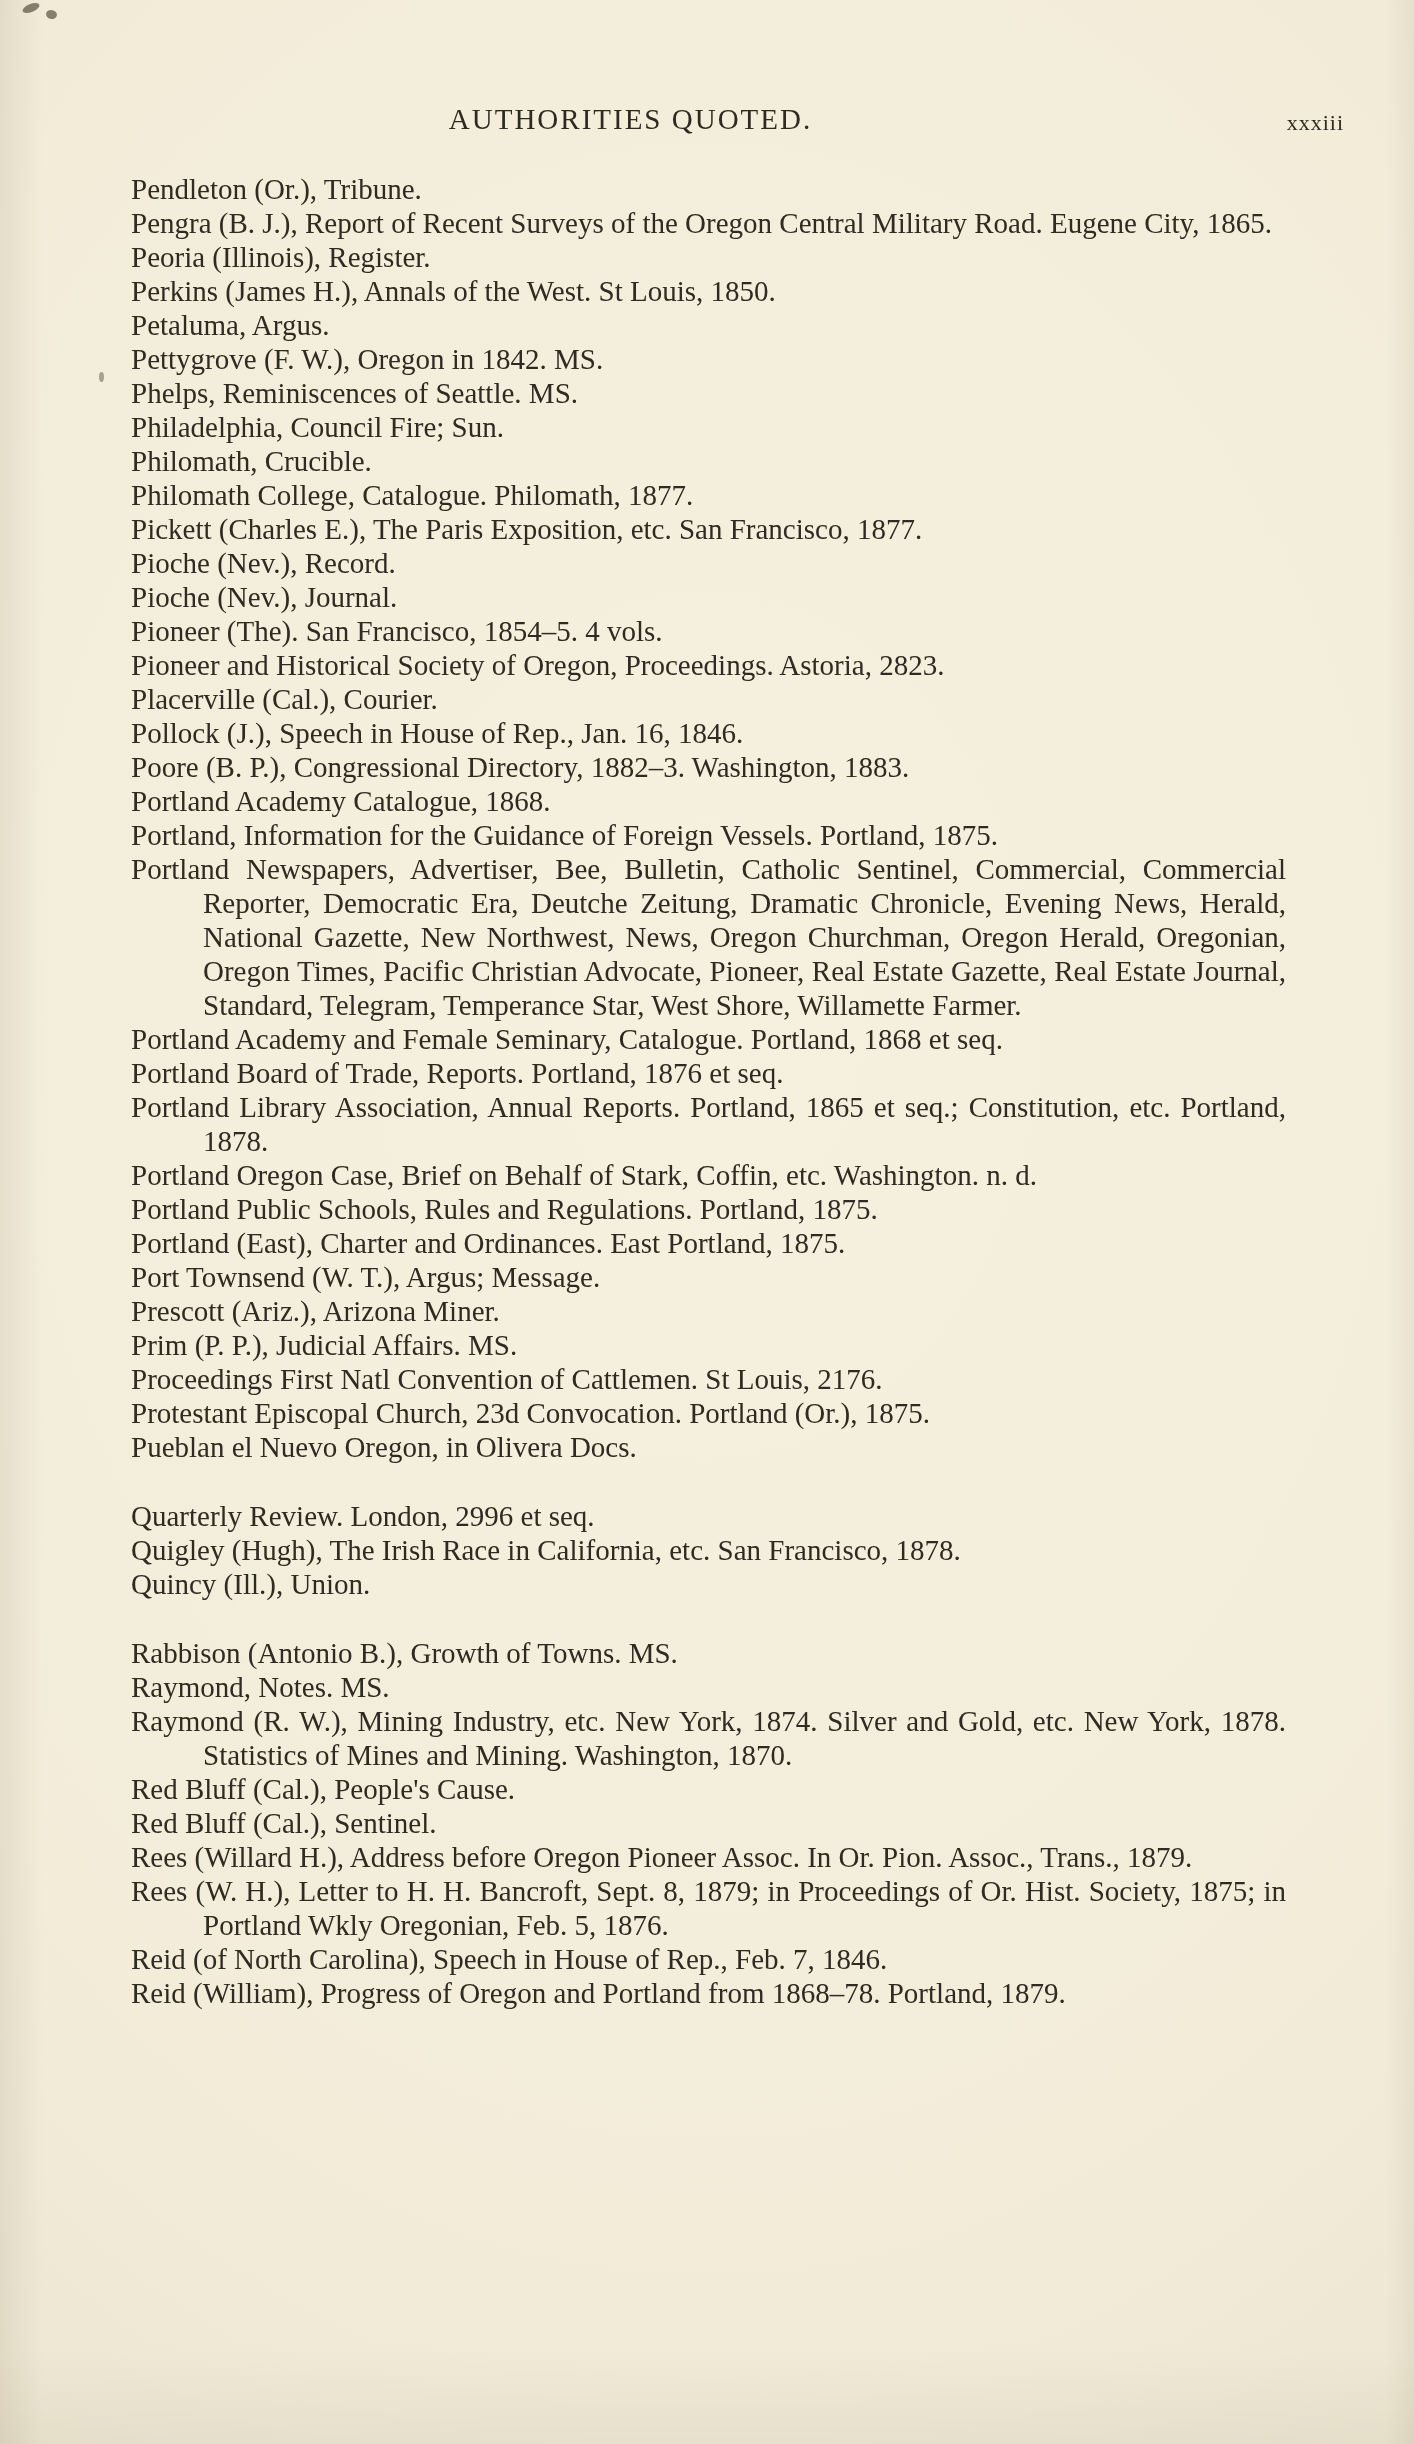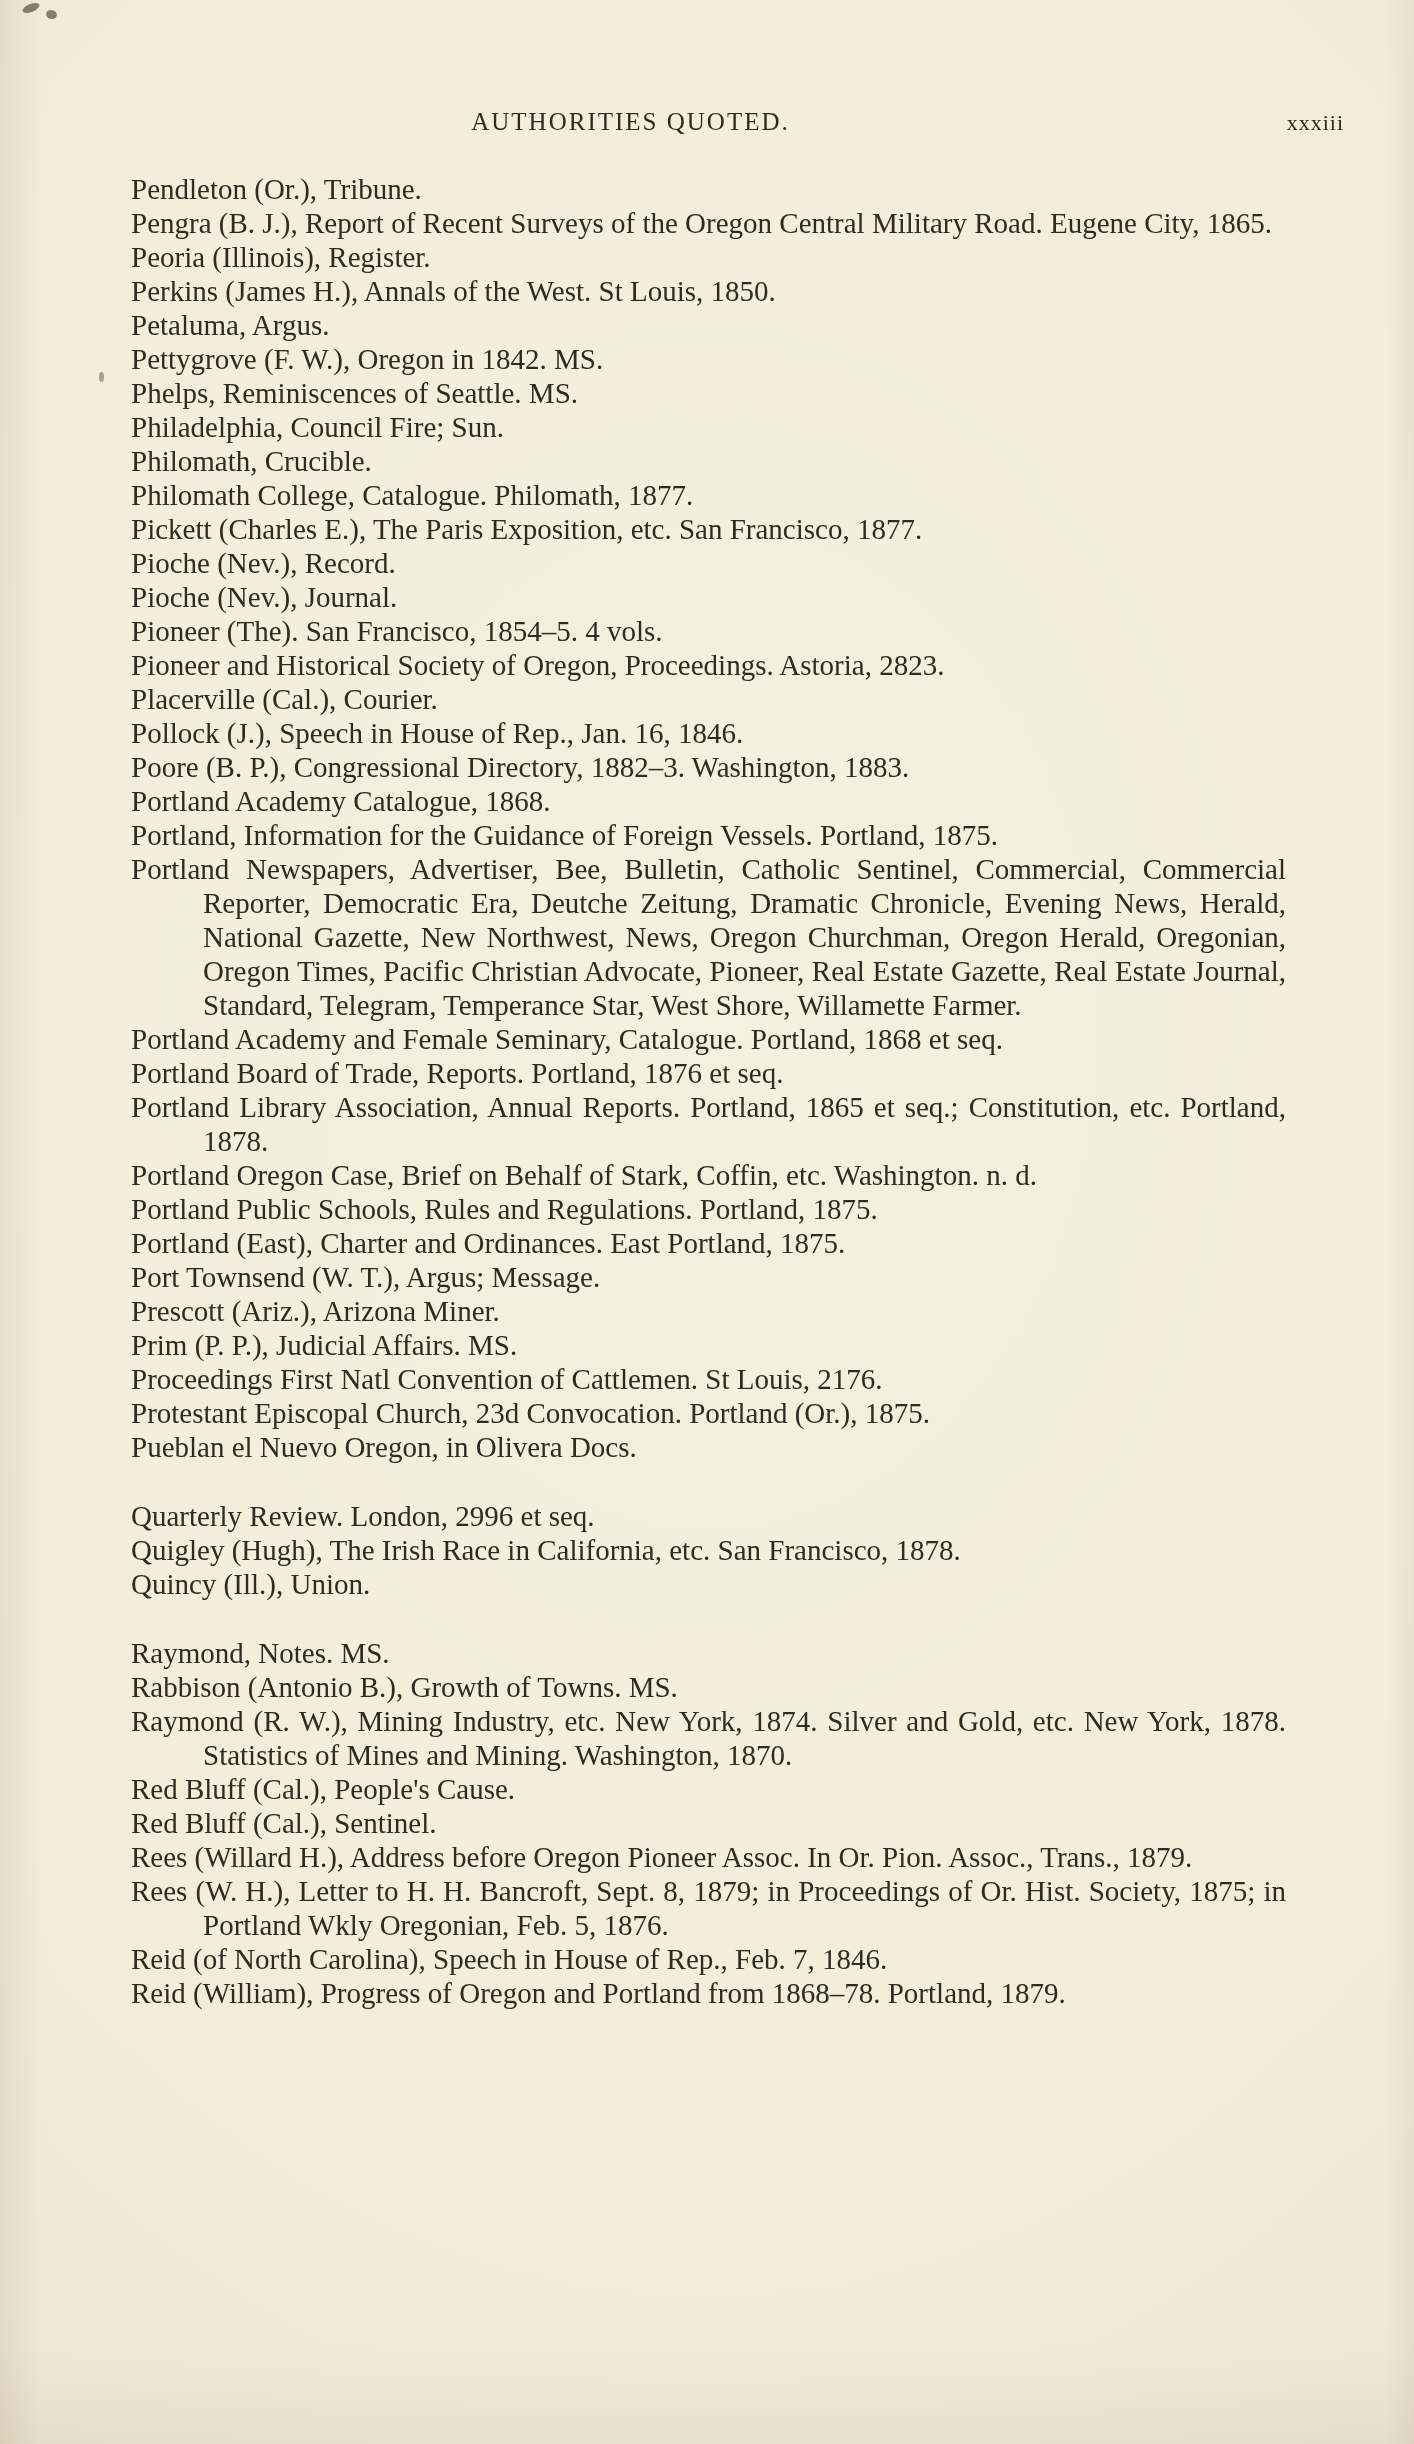--- a/index.html
+++ b/index.html
@@ -25,21 +25,21 @@
   .page-header {
     position: relative;
     height: 38px;
     margin-bottom: 36px;
   }
   .running-title {
     position: absolute;
     left: calc(50% - 78px);
     transform: translateX(-50%);
     bottom: 0;
-    font-size: 25px;
+    font-size: 29px;
     letter-spacing: 2px;
     white-space: nowrap;
   }
   .page-number {
     position: absolute;
     right: -42px;
     bottom: 0;
     font-size: 22px;
     letter-spacing: 1px;
   }
@@ -113,22 +113,22 @@
         <p class="entry">Proceedings First Natl Convention of Cattlemen. St Louis, 2176.</p>
         <p class="entry">Protestant Episcopal Church, 23d Convocation. Portland (Or.), 1875.</p>
         <p class="entry">Pueblan el Nuevo Oregon, in Olivera Docs.</p>
       </section>
       <section class="bib-section">
         <p class="entry">Quarterly Review. London, 2996 et seq.</p>
         <p class="entry">Quigley (Hugh), The Irish Race in California, etc. San Francisco, 1878.</p>
         <p class="entry">Quincy (Ill.), Union.</p>
       </section>
       <section class="bib-section">
+        <p class="entry">Rabbison (Antonio B.), Growth of Towns. MS.</p>
         <p class="entry">Raymond, Notes. MS.</p>
-        <p class="entry">Rabbison (Antonio B.), Growth of Towns. MS.</p>
         <p class="entry">Raymond (R. W.), Mining Industry, etc. New York, 1874. Silver and Gold, etc. New York, 1878. Statistics of Mines and Mining. Washington, 1870.</p>
         <p class="entry">Red Bluff (Cal.), People's Cause.</p>
         <p class="entry">Red Bluff (Cal.), Sentinel.</p>
         <p class="entry">Rees (Willard H.), Address before Oregon Pioneer Assoc. In Or. Pion. Assoc., Trans., 1879.</p>
         <p class="entry">Rees (W. H.), Letter to H. H. Bancroft, Sept. 8, 1879; in Proceedings of Or. Hist. Society, 1875; in Portland Wkly Oregonian, Feb. 5, 1876.</p>
         <p class="entry">Reid (of North Carolina), Speech in House of Rep., Feb. 7, 1846.</p>
         <p class="entry">Reid (William), Progress of Oregon and Portland from 1868–78. Portland, 1879.</p>
       </section>
     </main>
 </div>

